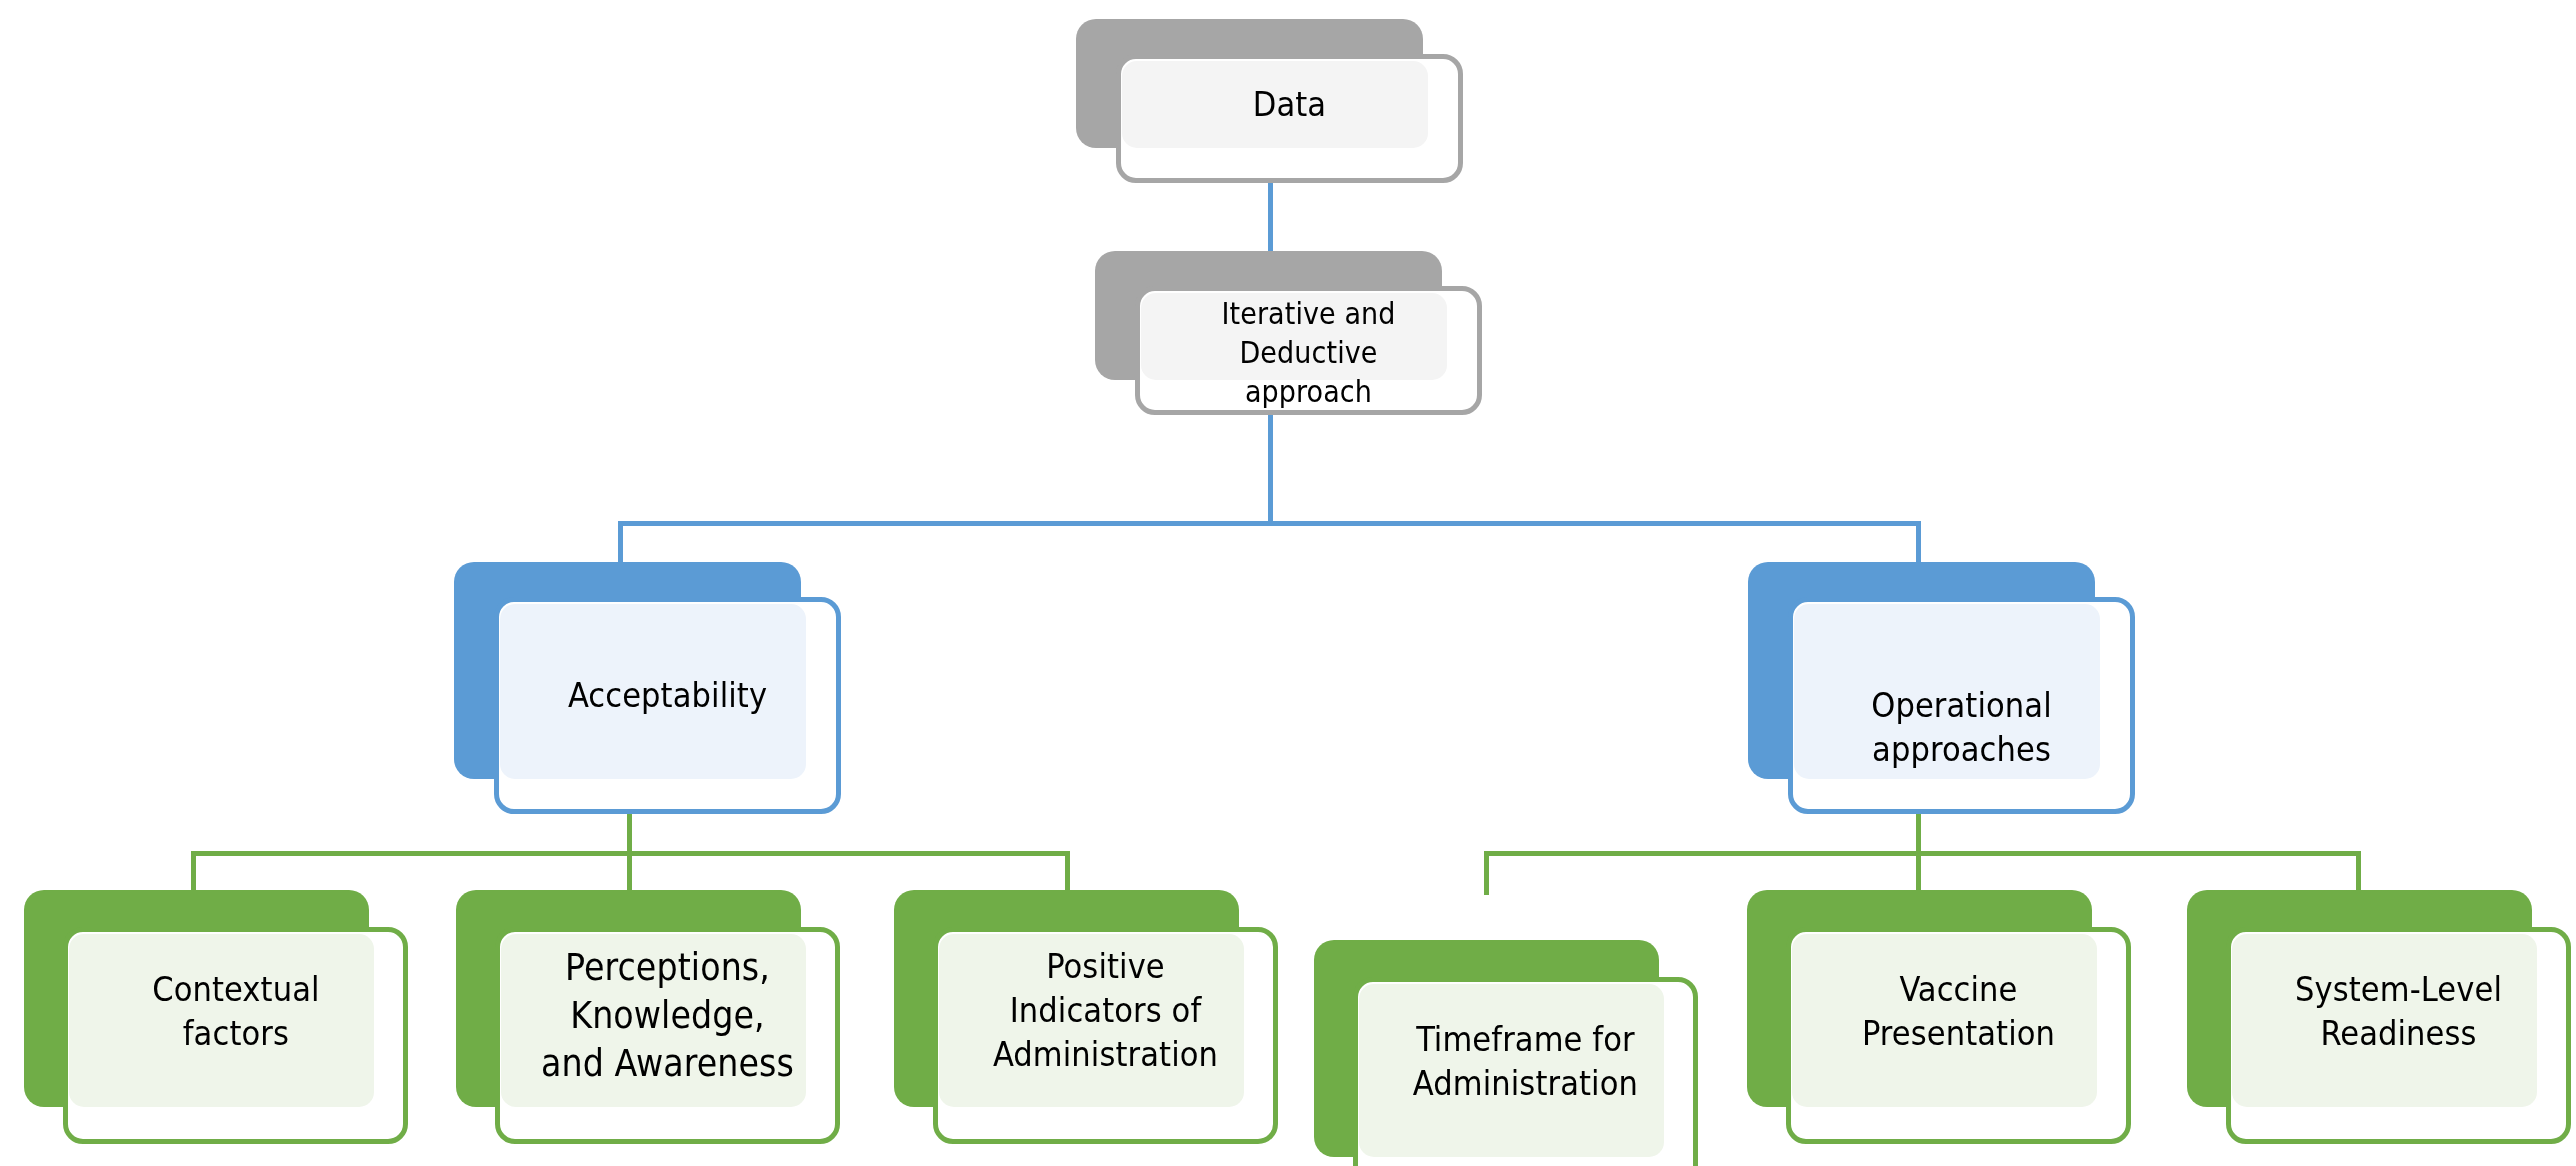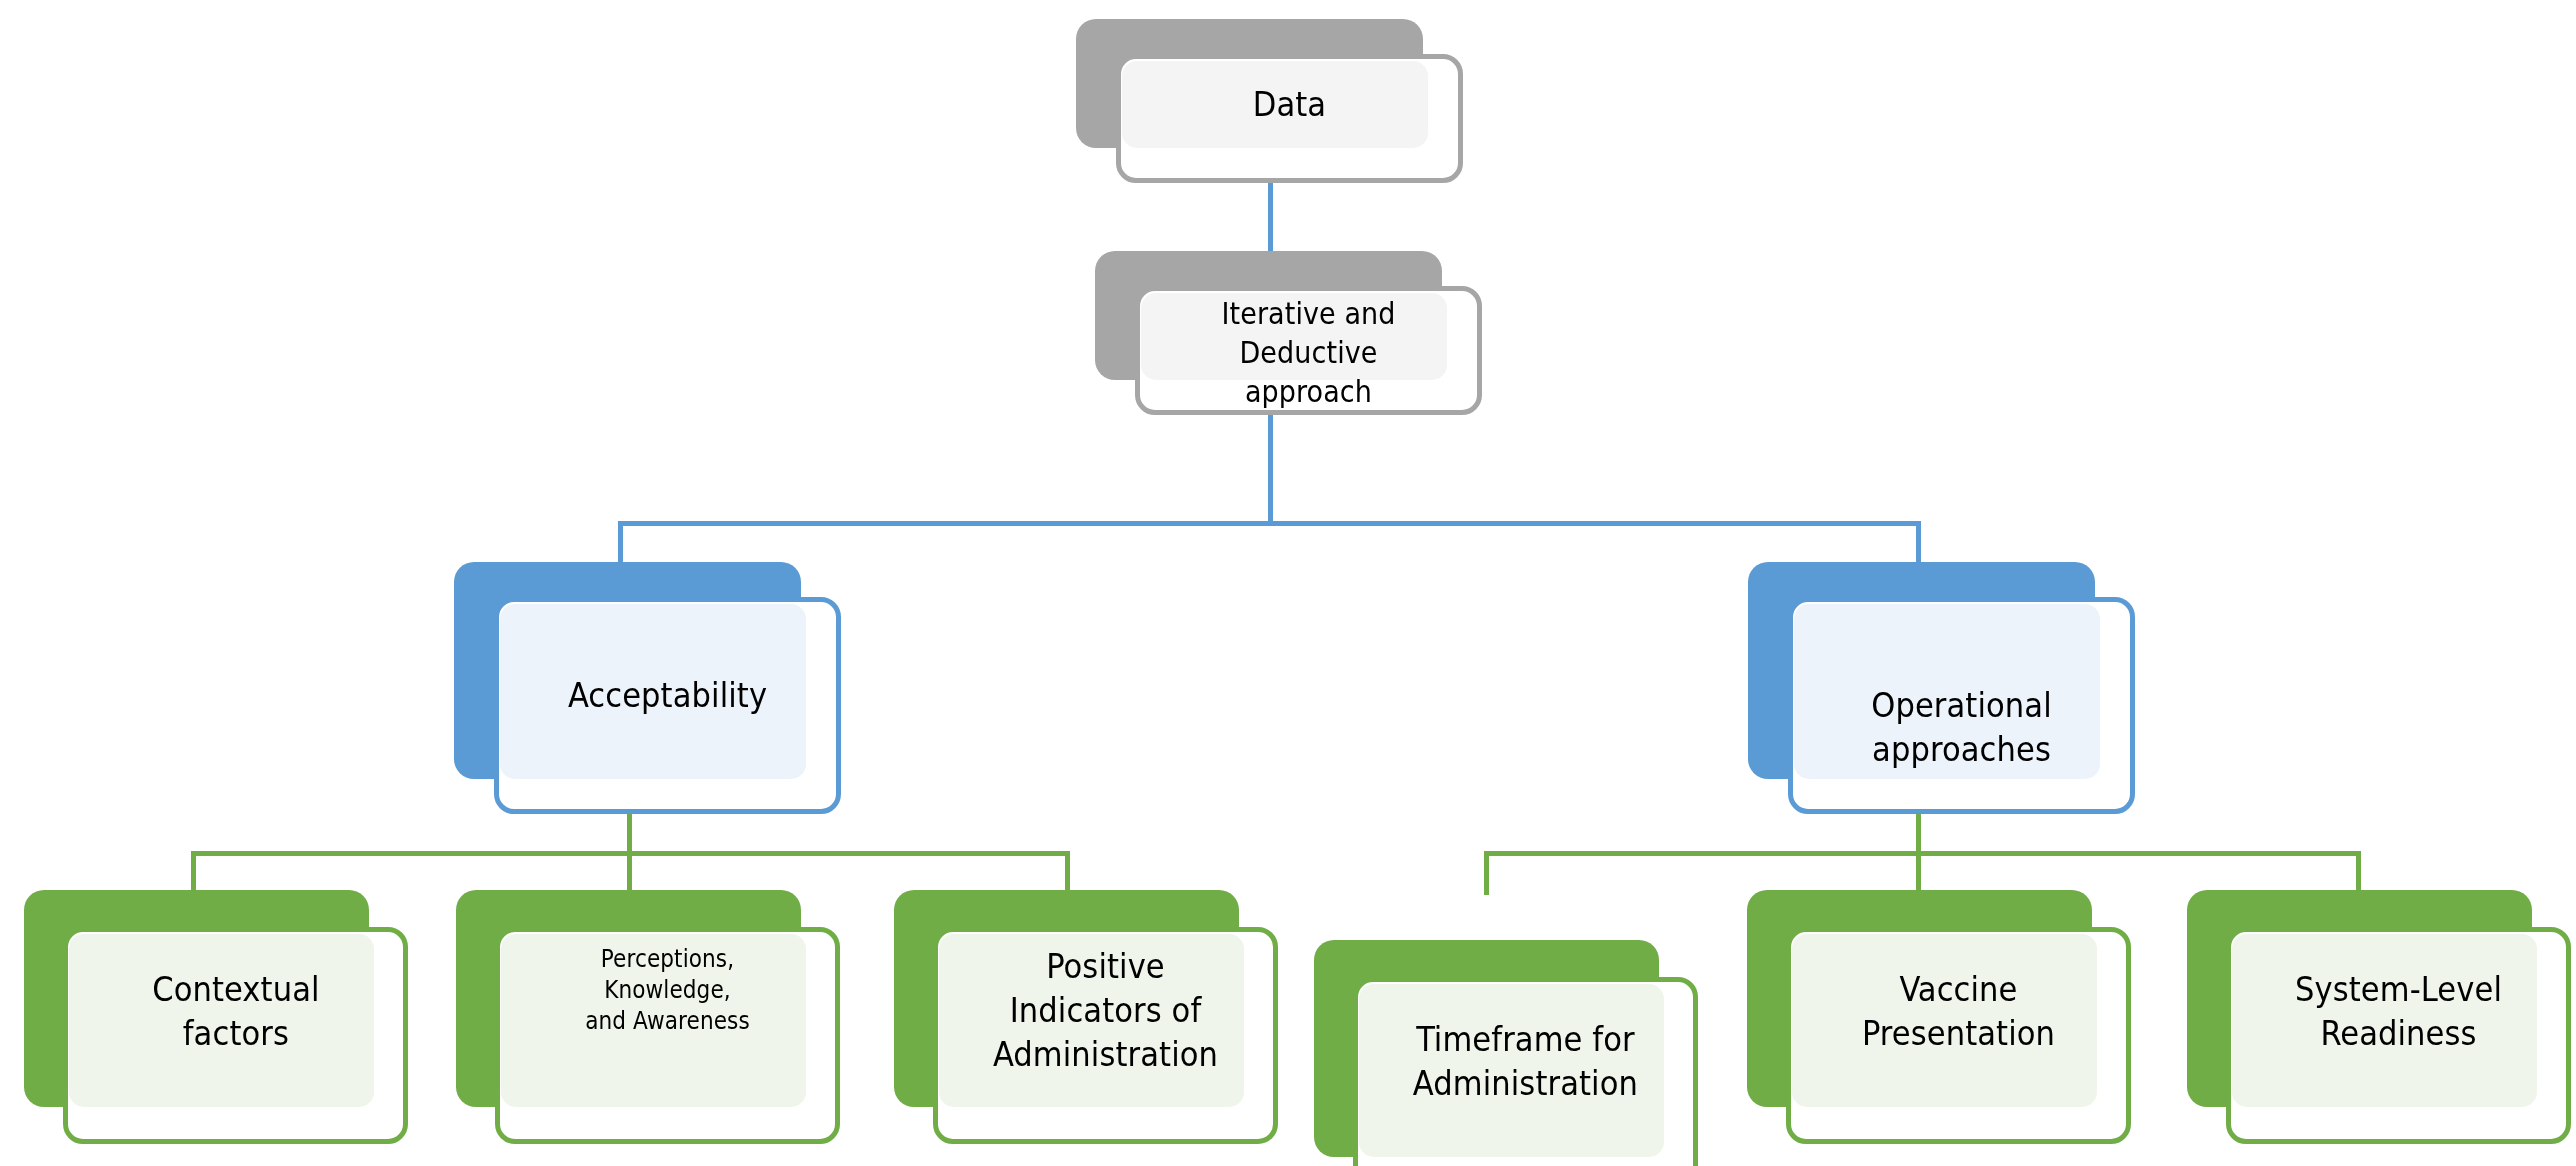--- a/index.html
+++ b/index.html
@@ -140,21 +140,21 @@
     <div class="card" style="left:39px; top:37px; width:345px; height:217px; border-width:5.2px;"></div>
     <div class="fill" style="left:45px; top:44px; width:305px; height:173px;"></div>
     <div class="label" style="left:39px; width:345px; top:77px; font-size:34px;">Contextual
 factors</div>
   </div>
 
   <div class="node gr" style="left:456px; top:890px; width:384px; height:276px;">
     <div class="plate" style="width:345px; height:217px;"></div>
     <div class="card" style="left:39px; top:37px; width:345px; height:217px; border-width:5.2px;"></div>
     <div class="fill" style="left:45px; top:44px; width:305px; height:173px;"></div>
-    <div class="label" style="left:29px; width:365px; top:54px; font-size:24px;">Perceptions,
+    <div class="label" style="left:29px; width:365px; top:54px; font-size:37px;">Perceptions,
 Knowledge,
 and Awareness</div>
   </div>
 
   <div class="node gr" style="left:894px; top:890px; width:384px; height:276px;">
     <div class="plate" style="width:345px; height:217px;"></div>
     <div class="card" style="left:39px; top:37px; width:345px; height:217px; border-width:5.2px;"></div>
     <div class="fill" style="left:45px; top:44px; width:305px; height:173px;"></div>
     <div class="label" style="left:33px; width:357px; top:54px; font-size:34px;">Positive
 Indicators of

